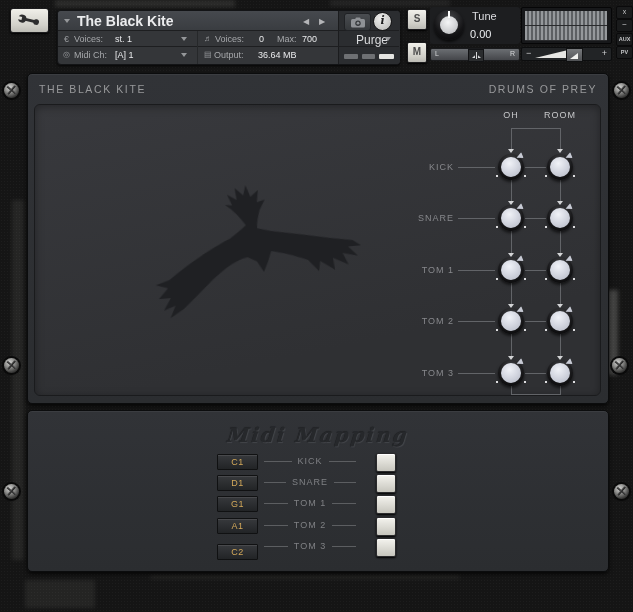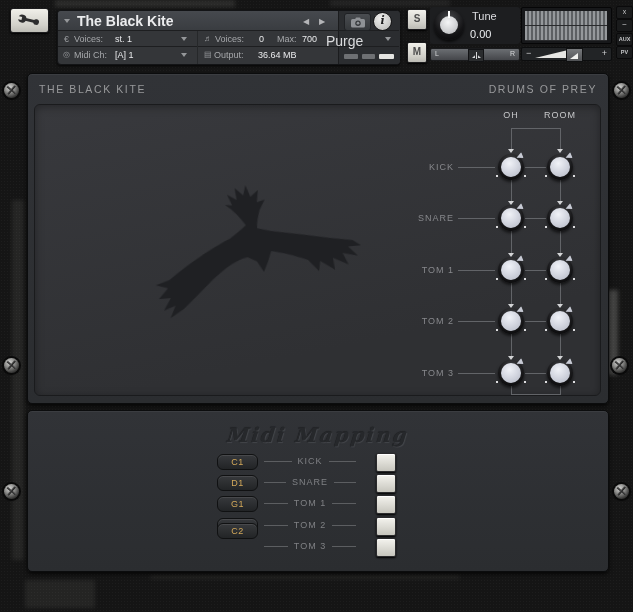--- a/index.html
+++ b/index.html
@@ -98,21 +98,21 @@
   .kface{position:absolute;inset:3px;border-radius:50%;
     background:radial-gradient(circle at 42% 32%,#f0f2f7,#d2d5df 50%,#b3b7c3);}
   .knub{position:absolute;top:-2px;right:0px;width:8px;height:8px;background:#c7cad4;
     clip-path:polygon(15% 85%,50% 0,100% 60%);transform:rotate(18deg);}
   .kdot{position:absolute;width:2px;height:2px;background:#dddddf;}
   
   .mm-title{position:absolute;left:0;right:0;top:12px;text-align:center;
     font-family:"DejaVu Serif",serif;font-style:italic;font-weight:bold;font-size:20px;
     letter-spacing:2px;color:#26282b;transform:skewX(-6deg);
     text-shadow:1px 1px 1px rgba(135,140,146,.25),0 0 1px rgba(0,0,0,.6);}
-  .note-btn{position:absolute;left:189px;width:39px;height:14px;border-radius:6px;
+  .note-btn{position:absolute;left:189px;width:39px;height:14px;border-radius:1px;
     background:linear-gradient(#37393c,#222426);border:1px solid #101112;
     box-shadow:inset 0 1px 0 rgba(255,255,255,.09);
     font-size:9px;text-align:center;line-height:14px;letter-spacing:.5px;}
   .mm-line{position:absolute;left:236px;width:92px;height:12px;display:flex;
     align-items:center;gap:6px;}
   .mm-line .seg{flex:1;height:1px;background:#5c5e61;}
   .mm-line .mlab{color:#7f8084;font-size:9px;letter-spacing:1px;white-space:nowrap;}
   .sq-btn{position:absolute;left:348px;width:18px;height:17px;border-radius:2px;
     background:linear-gradient(#f4f3ee,#dbdad3 55%,#c6c5bd);border:1px solid #2a2a2c;
     box-shadow:0 1px 2px #000,inset 0 1px 0 #fff;}
@@ -172,21 +172,21 @@
 
     <div class="ht icn" style="left:6px;top:23px;font-size:9px">€</div>
     <div class="ht lab" style="left:16px;top:23px">Voices:</div>
     <div class="ht val" style="left:57px;top:23px">st. 1</div>
     <div class="dd" style="left:123px;top:26px"></div>
     <div class="ht icn" style="left:146px;top:23px">♬</div>
     <div class="ht lab" style="left:157px;top:23px">Voices:</div>
     <div class="ht val" style="left:201px;top:23px">0</div>
     <div class="ht lab" style="left:219px;top:23px">Max:</div>
     <div class="ht val" style="left:244px;top:23px">700</div>
-    <div class="ht" style="left:268px;top:22px;font-size:14px;color:#dadbdd">Purge</div>
+    <div class="ht" style="left:298px;top:22px;font-size:12px;color:#dadbdd">Purge</div>
     <div class="dd" style="left:327px;top:26px"></div>
 
     <div class="ht icn" style="left:5px;top:39px">◎</div>
     <div class="ht lab" style="left:16px;top:39px">Midi Ch:</div>
     <div class="ht val" style="left:57px;top:39px">[A] 1</div>
     <div class="dd" style="left:123px;top:42px"></div>
     <div class="ht icn" style="left:146px;top:39px">▤</div>
     <div class="ht lab" style="left:156px;top:39px">Output:</div>
     <div class="ht val" style="left:200px;top:39px">36.64 MB</div>
     <div class="mbar" style="left:286px;top:43px;width:14px;background:#6e7073"></div>
@@ -389,21 +389,21 @@
     <div class="sq-btn" style="top:84px"></div>
 
     <div class="note-btn" style="top: 107px; color: rgb(210, 168, 90);">A1</div>
     <div class="mm-line" style="top:108px">
         <span class="seg"></span>
         <span class="mlab">TOM 2</span>
         <span class="seg"></span>
       </div>
     <div class="sq-btn" style="top:106px"></div>
 
-    <div class="note-btn" style="top: 112px; color: rgb(210, 168, 90);">C2</div>
+    <div class="note-btn" style="top: 133px; color: rgb(210, 168, 90);">C2</div>
     <div class="mm-line" style="top:129px">
         <span class="seg"></span>
         <span class="mlab">TOM 3</span>
         <span class="seg"></span>
       </div>
     <div class="sq-btn" style="top:127px"></div>
   </div>
 
   <div class="screw" style="left:4px;top:83px"></div>
   <div class="screw" style="left:614px;top:83px"></div>

